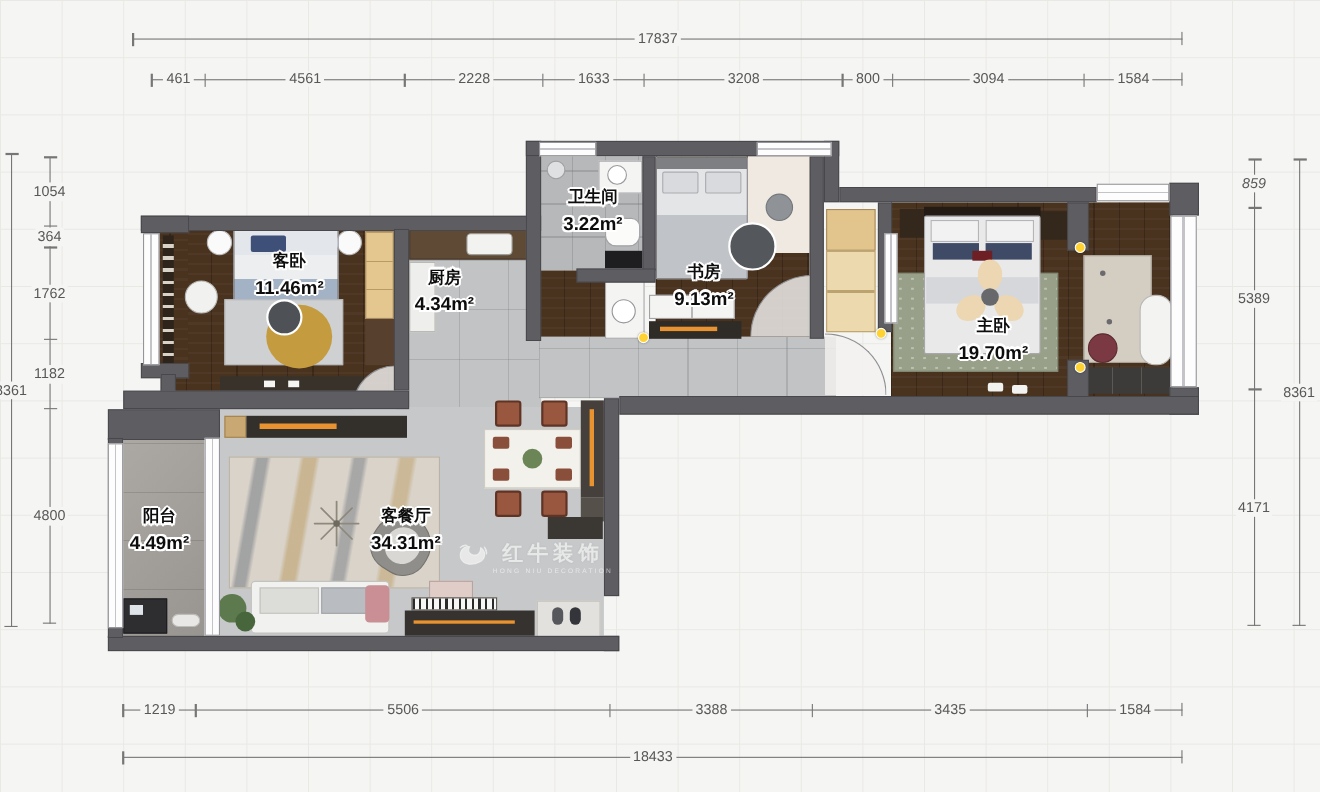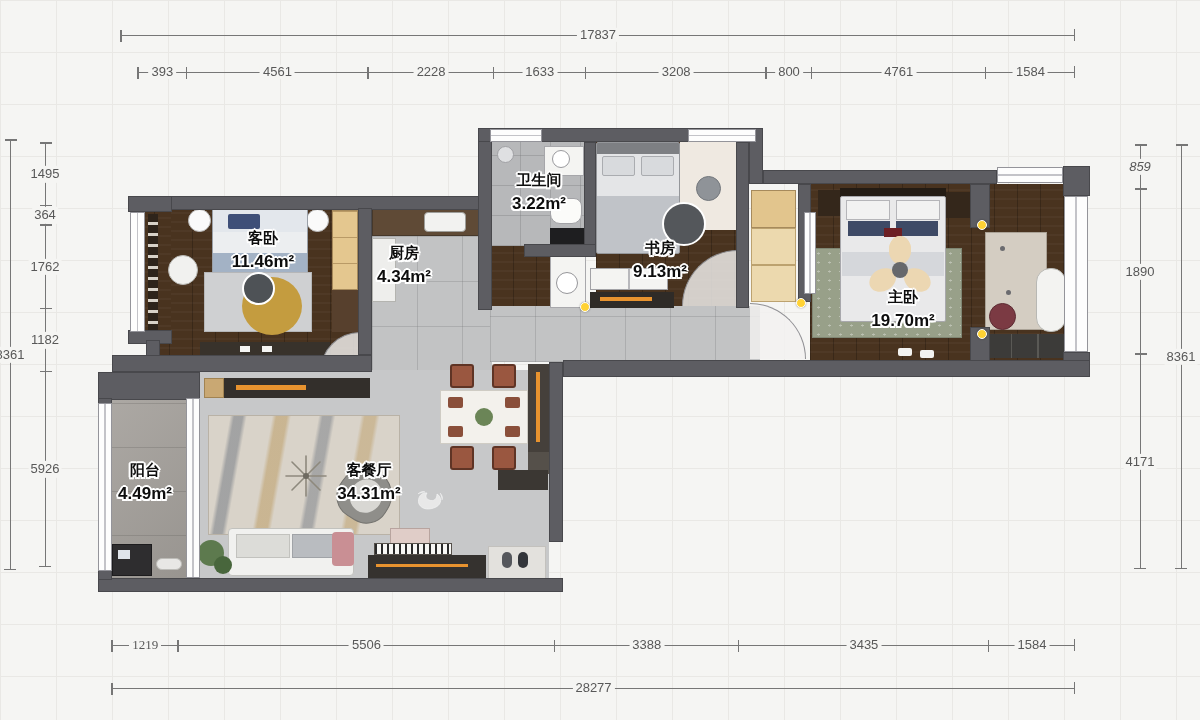--- a/index.html
+++ b/index.html
@@ -64,94 +64,94 @@
 </head>
 <body>
 
 <div class="dim-h" style="left:121px;top:35px;width:954px">
     <div class="seg" style="flex-grow: 17837;">
       <span class="dlbl">17837</span>
     </div>
   </div>
 <div class="dim-h" style="left:138px;top:72px;width:937px">
     <div class="seg" style="flex-grow: 863;">
-      <span class="dlbl">393</span>
+      <span class="dlbl">461</span>
     </div>
     <div class="seg" style="flex-grow: 3227;">
       <span class="dlbl">4561</span>
     </div>
     <div class="seg" style="flex-grow: 2228;">
       <span class="dlbl">2228</span>
     </div>
     <div class="seg" style="flex-grow: 1633;">
       <span class="dlbl">1633</span>
     </div>
     <div class="seg" style="flex-grow: 3208;">
       <span class="dlbl">3208</span>
     </div>
     <div class="seg" style="flex-grow: 800;">
       <span class="dlbl">800</span>
     </div>
     <div class="seg" style="flex-grow: 3094;">
-      <span class="dlbl">4761</span>
+      <span class="dlbl">3094</span>
     </div>
     <div class="seg" style="flex-grow: 1584;">
       <span class="dlbl">1584</span>
     </div>
   </div>
 <div class="dim-h" style="left:112px;top:645px;width:963px">
-    <div class="seg" style="flex-grow: 1219; font-family: Liberation Serif, serif;">
+    <div class="seg" style="flex-grow: 1219;">
       <span class="dlbl">1219</span>
     </div>
     <div class="seg" style="flex-grow: 6923;">
       <span class="dlbl">5506</span>
     </div>
     <div class="seg" style="flex-grow: 3388;">
       <span class="dlbl">3388</span>
     </div>
     <div class="seg" style="flex-grow: 4598;">
       <span class="dlbl">3435</span>
     </div>
     <div class="seg" style="flex-grow: 1584;">
       <span class="dlbl">1584</span>
     </div>
   </div>
 <div class="dim-h" style="left:112px;top:688px;width:963px">
     <div class="seg" style="flex-grow: 18433;">
-      <span class="dlbl">28277</span>
+      <span class="dlbl">18433</span>
     </div>
   </div>
 <div class="dim-v" style="left:10px;top:140px;height:430px">
     <div class="seg" style="flex-grow: 8361;">
       <span class="dlbl">8361</span>
     </div>
   </div>
 <div class="dim-v" style="left:45px;top:143px;height:424px">
     <div class="seg" style="flex-grow: 1185;">
-      <span class="dlbl">1495</span>
+      <span class="dlbl">1054</span>
     </div>
     <div class="seg" style="flex-grow: 364;">
       <span class="dlbl">364</span>
     </div>
     <div class="seg" style="flex-grow: 1583;">
       <span class="dlbl">1762</span>
     </div>
     <div class="seg" style="flex-grow: 1182;">
       <span class="dlbl">1182</span>
     </div>
     <div class="seg" style="flex-grow: 3687;">
-      <span class="dlbl">5926</span>
+      <span class="dlbl">4800</span>
     </div>
   </div>
 <div class="dim-v" style="left:1140px;top:145px;height:424px">
     <div class="seg" style="flex-grow: 859; font-style: italic;">
       <span class="dlbl">859</span>
     </div>
     <div class="seg" style="flex-grow: 3211;">
-      <span class="dlbl">1890</span>
+      <span class="dlbl">5389</span>
     </div>
     <div class="seg" style="flex-grow: 4171;">
       <span class="dlbl">4171</span>
     </div>
   </div>
 <div class="dim-v" style="left:1181px;top:145px;height:424px">
     <div class="seg" style="flex-grow: 8361;">
       <span class="dlbl">8361</span>
     </div>
   </div>
@@ -325,35 +325,39 @@
 <div class="dot" style="left:580px;top:302px"></div>
 <div class="dot" style="left:796px;top:298px"></div>
 <div class="dot" style="left:977px;top:220px"></div>
 <div class="dot" style="left:977px;top:329px"></div>
 
 <div class="watermark">
   <svg width="28" height="26" viewBox="0 0 28 26">
     <path d="M3 14 C1 8 5 2 11 3 C9 6 10 9 13 10 C18 12 21 9 21 4 C26 7 26 14 20 17 C14 20 6 20 3 14 Z
              M2 4 C4 2 7 1 9 2 M24 3 C26 5 27 8 26 10" fill="rgba(255,255,255,.72)" stroke="rgba(255,255,255,.72)" stroke-width="1"></path>
   </svg>
+  <div class="wm-text">
+    <span class="wm-brand">红牛装饰</span>
+    <span class="wm-sub">HONG NIU DECORATION</span>
+  </div>
 </div>
 
 <div class="room-label" style="left:263px;top:229px">
   <span class="rname">客卧</span>
   <span class="rarea">11.46m²</span>
 </div>
 <div class="room-label" style="left:404px;top:244px">
   <span class="rname">厨房</span>
   <span class="rarea">4.34m²</span>
 </div>
 <div class="room-label" style="left:539px;top:171px">
   <span class="rname">卫生间</span>
   <span class="rarea">3.22m²</span>
 </div>
-<div class="room-label" style="left:660px;top:239px">
+<div class="room-label" style="left:640px;top:239px">
   <span class="rname">书房</span>
   <span class="rarea">9.13m²</span>
 </div>
 <div class="room-label" style="left:903px;top:288px">
   <span class="rname">主卧</span>
   <span class="rarea">19.70m²</span>
 </div>
 <div class="room-label" style="left:145px;top:461px">
   <span class="rname">阳台</span>
   <span class="rarea">4.49m²</span>

